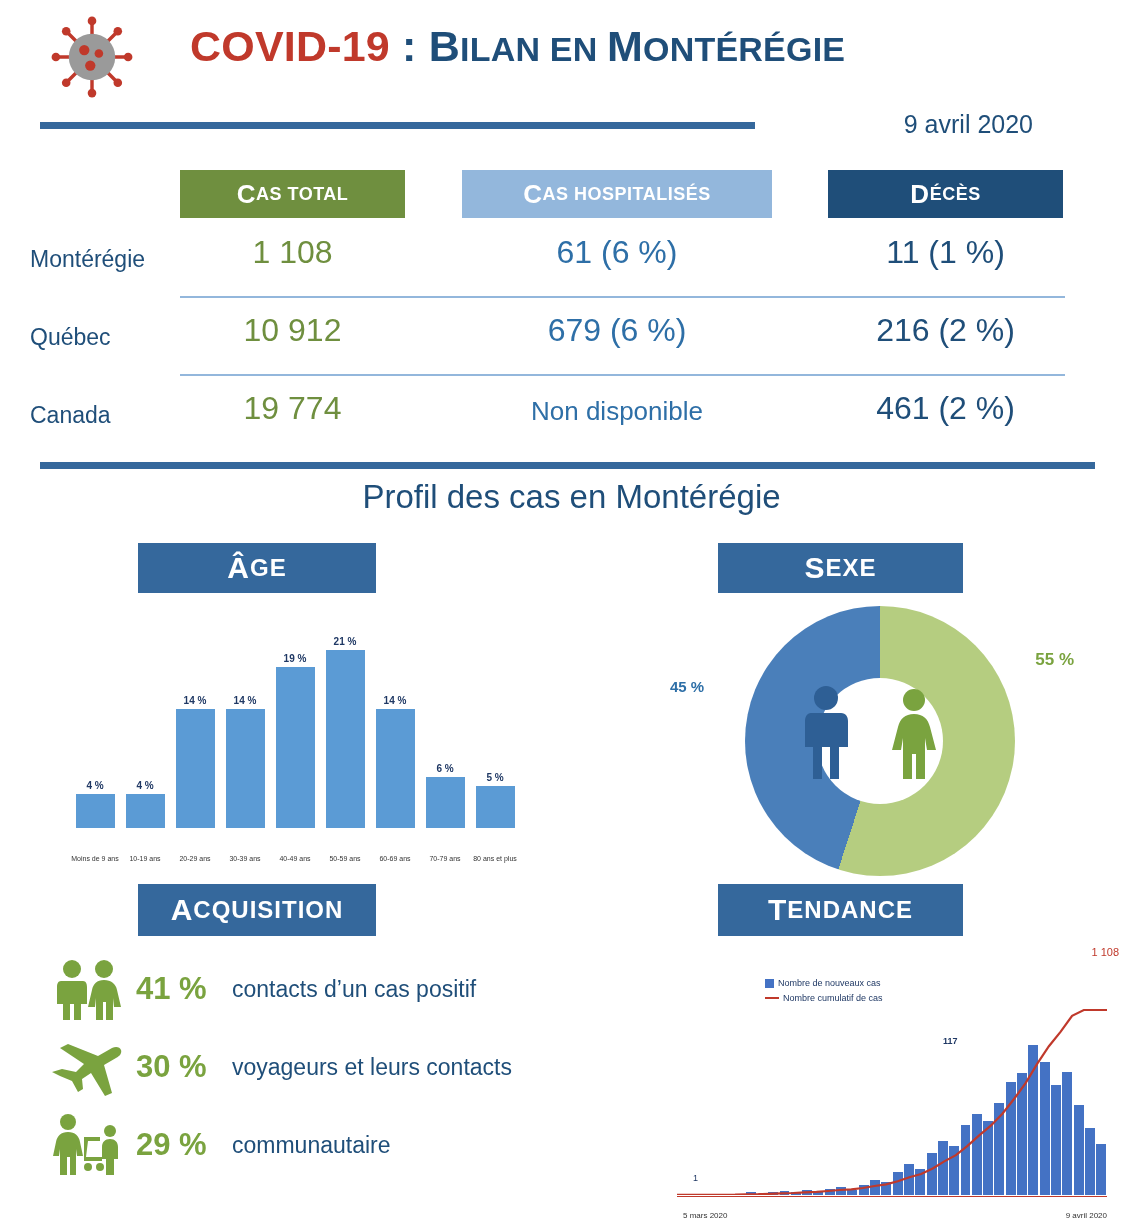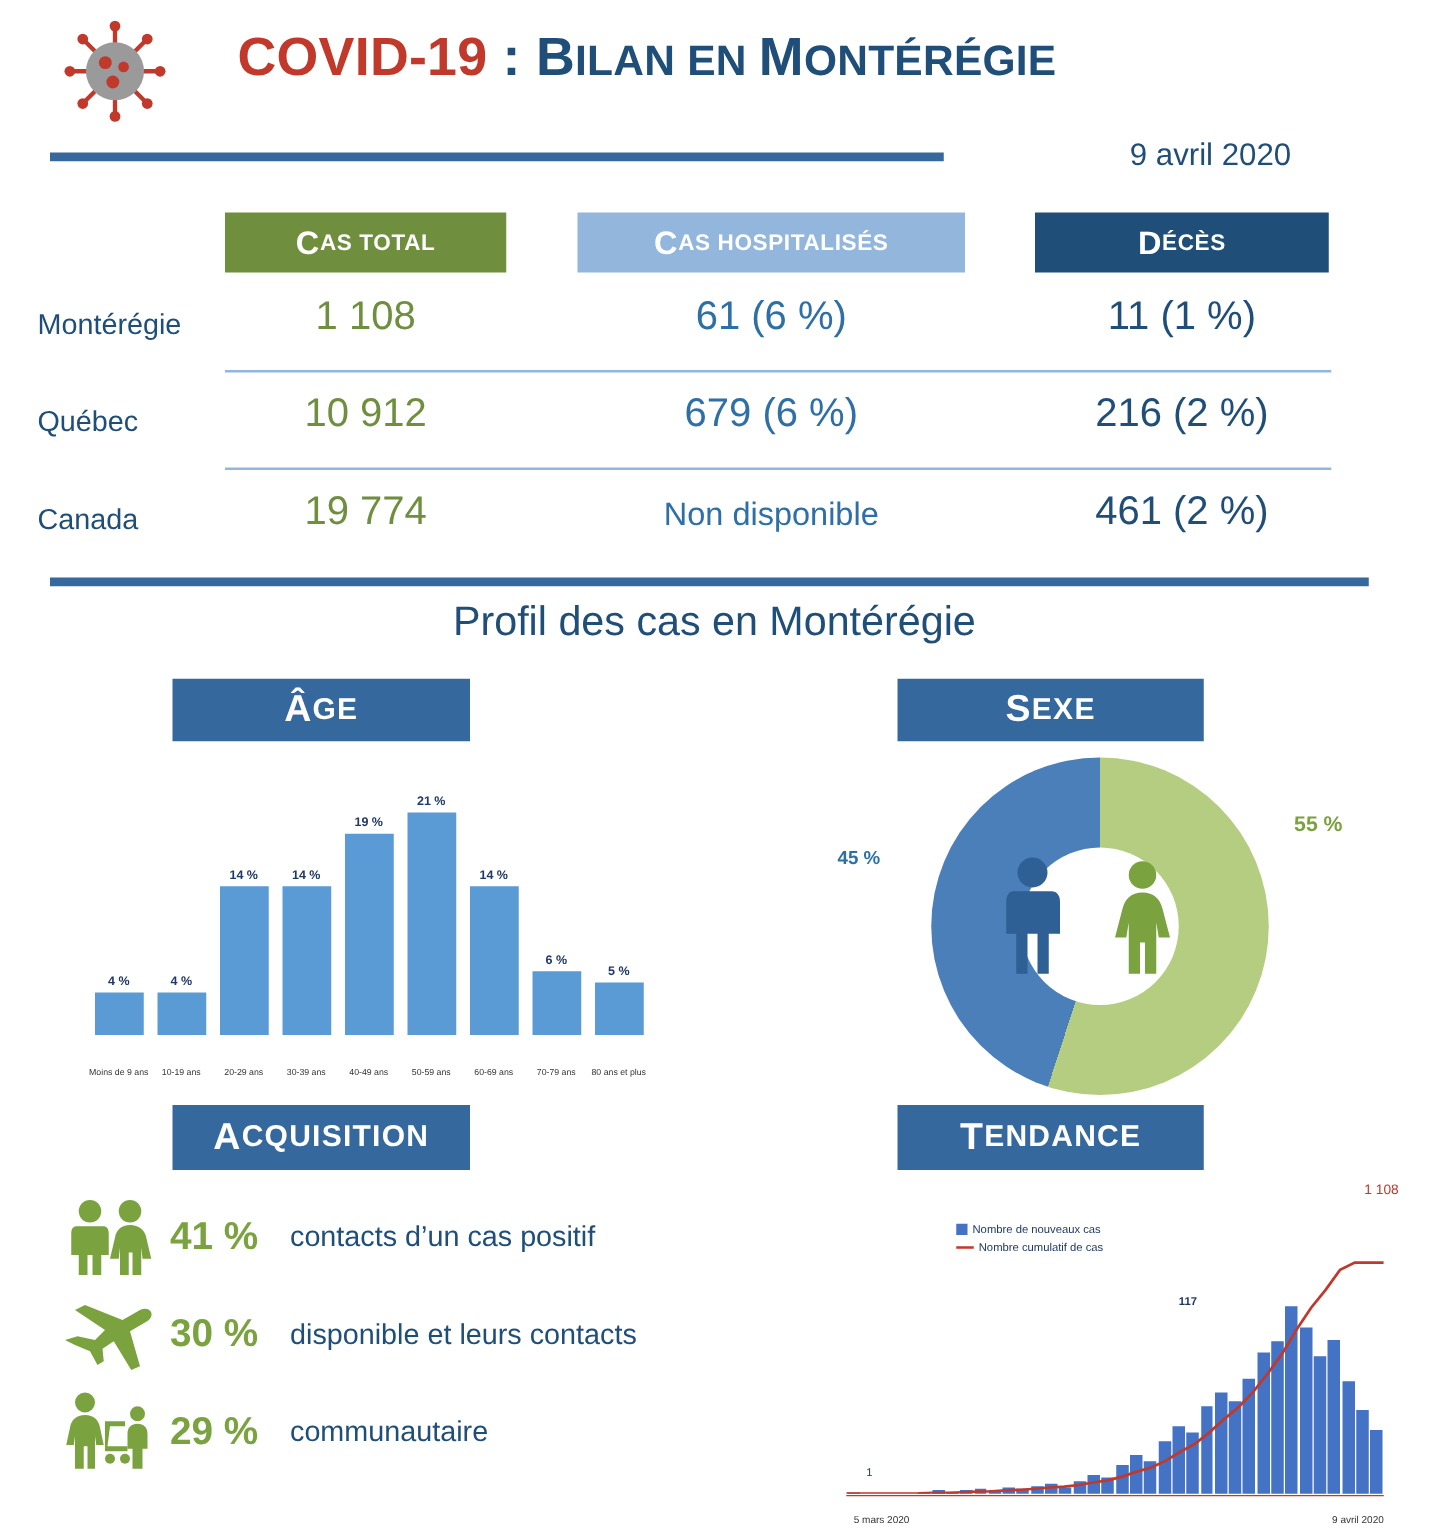--- a/index.html
+++ b/index.html
@@ -309,21 +309,21 @@
       <div class="acq-txt">contacts d’un cas positif</div>
     </div>
 
     <div class="acq-item">
       <div class="acq-ico">
         <svg width="80" height="58" viewBox="0 0 80 58">
           <path d="M4 34l10-3 14 3 8-8L12 10l8-4 30 12 14-8c4-2 8-1 9 2s-1 6-5 8l-12 7 8 28-7 3-14-23-9 6 1 10-5 3-6-11-12-5z" fill="#7aa33f"></path>
         </svg>
       </div>
       <div class="acq-pct">30 %</div>
-      <div class="acq-txt">disponible et leurs contacts</div>
+      <div class="acq-txt">voyageurs et leurs contacts</div>
     </div>
 
     <div class="acq-item">
       <div class="acq-ico">
         <svg width="80" height="64" viewBox="0 0 80 64">
           <circle cx="20" cy="9" r="8" fill="#7aa33f"></circle>
           <path d="M20 19c-7 0-11 4-12 10l-3 14h6l1-7v26h7V44h3v18h6V36l1 7h6l-3-14c-1-6-5-10-12-10z" fill="#7aa33f"></path>
           <circle cx="62" cy="18" r="6" fill="#7aa33f"></circle>
           <path d="M62 26c-5 0-8 3-8 8v12h4v16h8V46h4V34c0-5-3-8-8-8z" fill="#7aa33f"></path>
           <path d="M36 24h16v4H40l-2 16h16v4H36z" fill="#7aa33f"></path>

